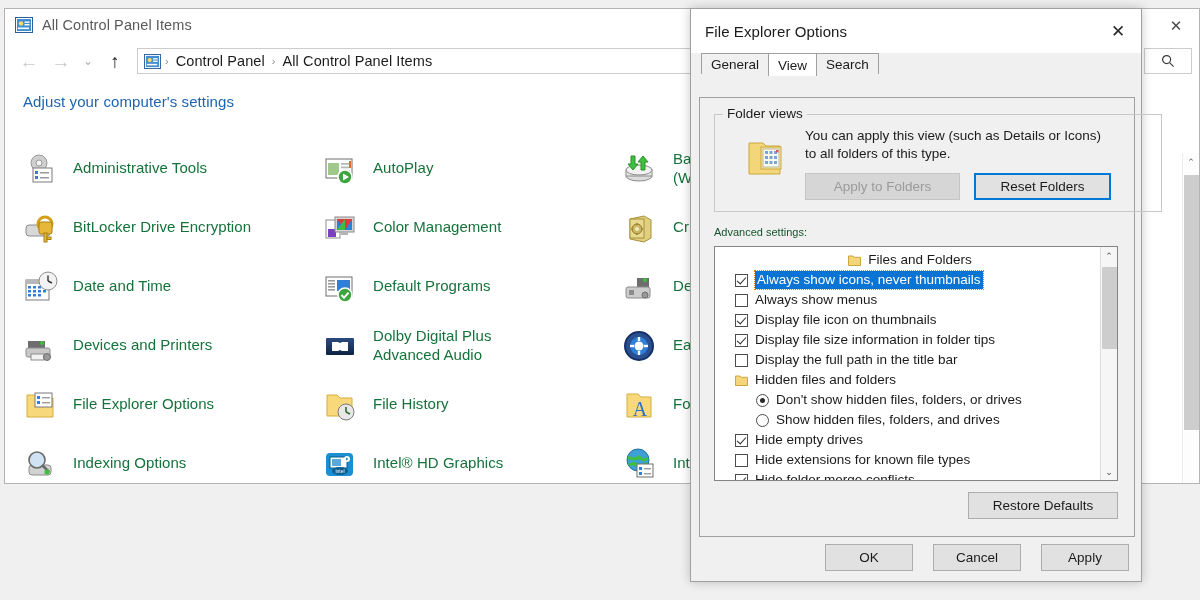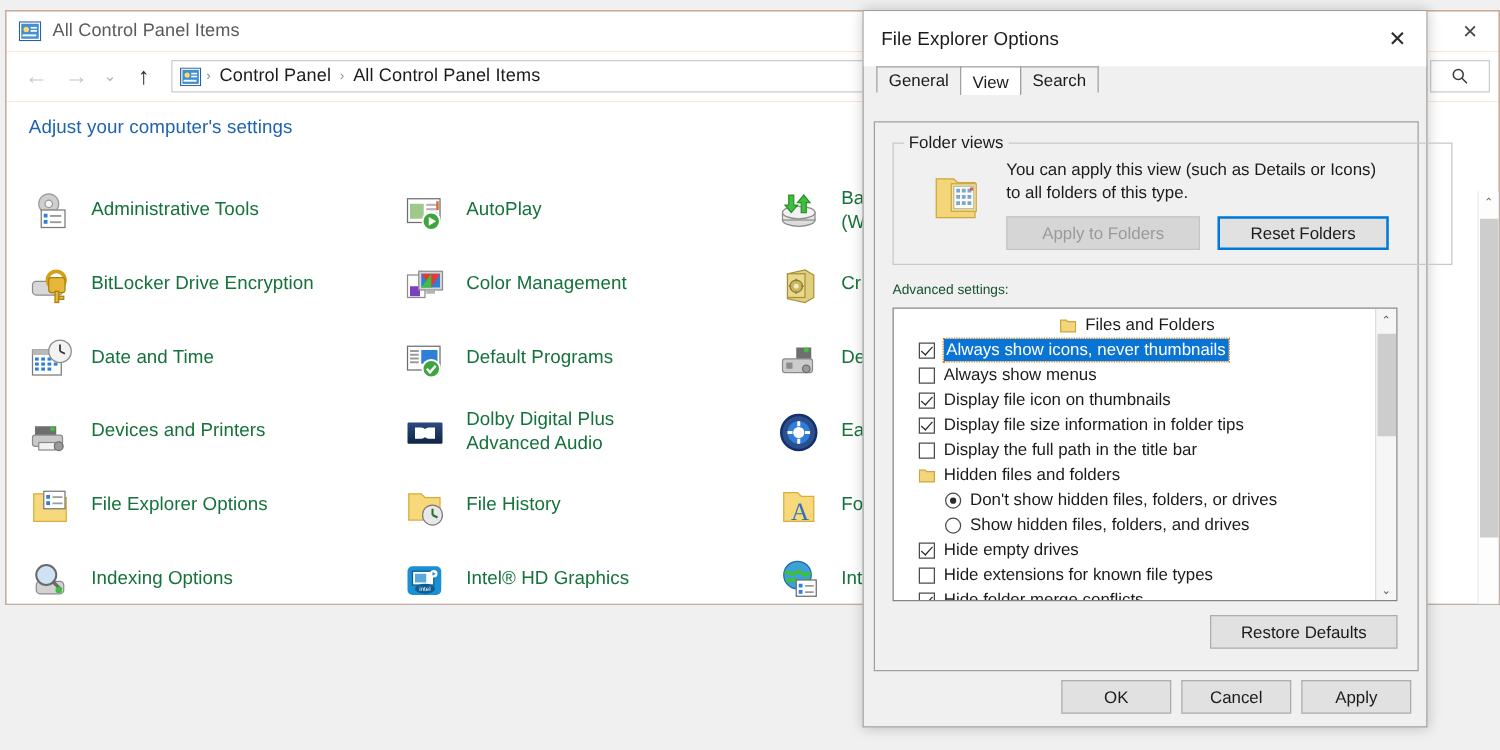--- a/index.html
+++ b/index.html
@@ -243,21 +243,21 @@
     position: absolute; left: 1px; top: 20px;
     width: 15px; height: 82px; background: #cdcdcd;
   }
 
   #btn-restore {
     position: absolute; left: 268px; top: 394px; width: 150px; height: 27px;
   }
 
   #dlg-actions {
     position: absolute; left: 0; right: 0; bottom: 10px;
-    display: flex; justify-content: flex-end; padding-right: 12px; gap: 8px;
+    display: flex; justify-content: flex-end; padding-right: 12px; gap: 20px;
   }
   #dlg-actions .wbtn-std { width: 88px; height: 27px; }
 
   .svgbox { display: block; }
 </style>
 </head>
 <body>
 
 <div id="desktop">
 

